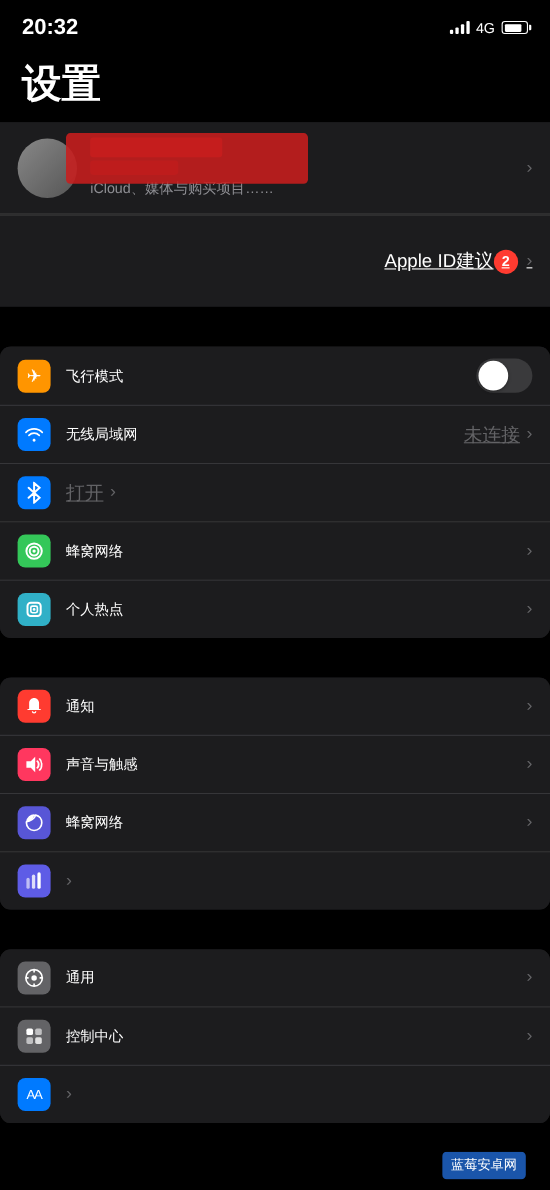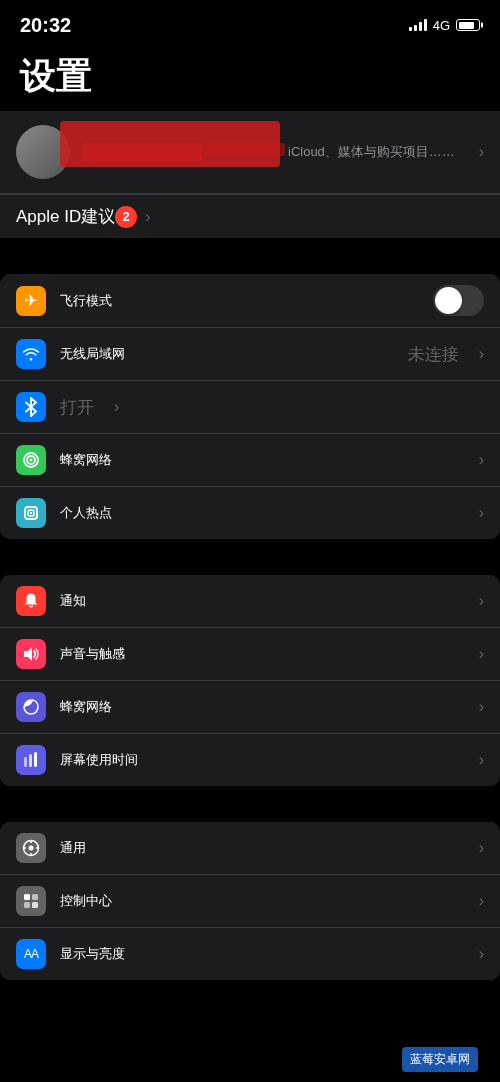--- a/index.html
+++ b/index.html
@@ -116,20 +116,21 @@
       width: 54px;
       height: 54px;
       border-radius: 50%;
       background: linear-gradient(135deg, #888 0%, #555 100%);
       flex-shrink: 0;
       position: relative;
       overflow: hidden;
     }
     .account-info {
       display: flex;
+      flex-direction: column;
       gap: 3px;
       position: relative;
     }
     .account-name-redacted {
       width: 120px;
       height: 18px;
       background: rgba(200,30,30,0.85);
       border-radius: 3px;
     }
     .account-sub-redacted {
@@ -143,24 +144,25 @@
       color: #8e8e93;
     }
     .chevron-icon {
       color: #636366;
       font-size: 16px;
     }
 
     
     .suggestion-row {
       background: #1c1c1e;
-      padding: 10px 16px;
-      display: flex;
-      align-items: center;
-      justify-content: flex-start;
+      padding: 30px 16px;
+      display: flex;
+      align-items: center;
+      justify-content: flex-end;
+      text-decoration: underline;
     }
     .suggestion-label {
       font-size: 17px;
       color: #fff;
     }
     .suggestion-right {
       display: flex;
       align-items: center;
       gap: 8px;
     }
@@ -216,21 +218,22 @@
       font-size: 17px;
     }
     .item-label {
       flex: 1;
       font-size: 13px;
       color: #fff;
     }
     .item-value {
       font-size: 17px;
       color: #636366;
-      margin-right: 20px;
+      margin-right: 6px;
+      text-decoration: underline;
     }
 
     
     .toggle-switch {
       width: 51px;
       height: 31px;
       border-radius: 15.5px;
       background: #e5e5ea;
       position: relative;
       flex-shrink: 0;
@@ -439,21 +442,20 @@
   </div>
 
   <div class="settings-item">
     <div class="item-icon icon-indigo">
       <svg width="16" height="18" viewBox="0 0 16 18" fill="white">
         <rect x="1" y="6" width="3" height="10" rx="1.5" fill="white" opacity="0.6"></rect>
         <rect x="6" y="3" width="3" height="13" rx="1.5" fill="white" opacity="0.8"></rect>
         <rect x="11" y="1" width="3" height="15" rx="1.5" fill="white"></rect>
       </svg>
     </div>
-    <span class="item-label">屏幕使用时间</span>
     <span class="chevron-icon">›</span>
   </div>
 
 </div>
 
 <div class="section-gap"></div>
 
 <div class="settings-group">
 
   <div class="settings-item">
@@ -481,19 +483,18 @@
       </svg>
     </div>
     <span class="item-label">控制中心</span>
     <span class="chevron-icon">›</span>
   </div>
 
   <div class="settings-item" style="border-bottom: none;">
     <div class="item-icon icon-blue">
       <span style="color:#fff; font-size:12px; font-weight:400; letter-spacing:-1px;">AA</span>
     </div>
-    <span class="item-label">显示与亮度</span>
     <span class="chevron-icon">›</span>
   </div>
 
 </div>
 
 <div class="watermark">蓝莓安卓网</div>
 
 </body></html>

